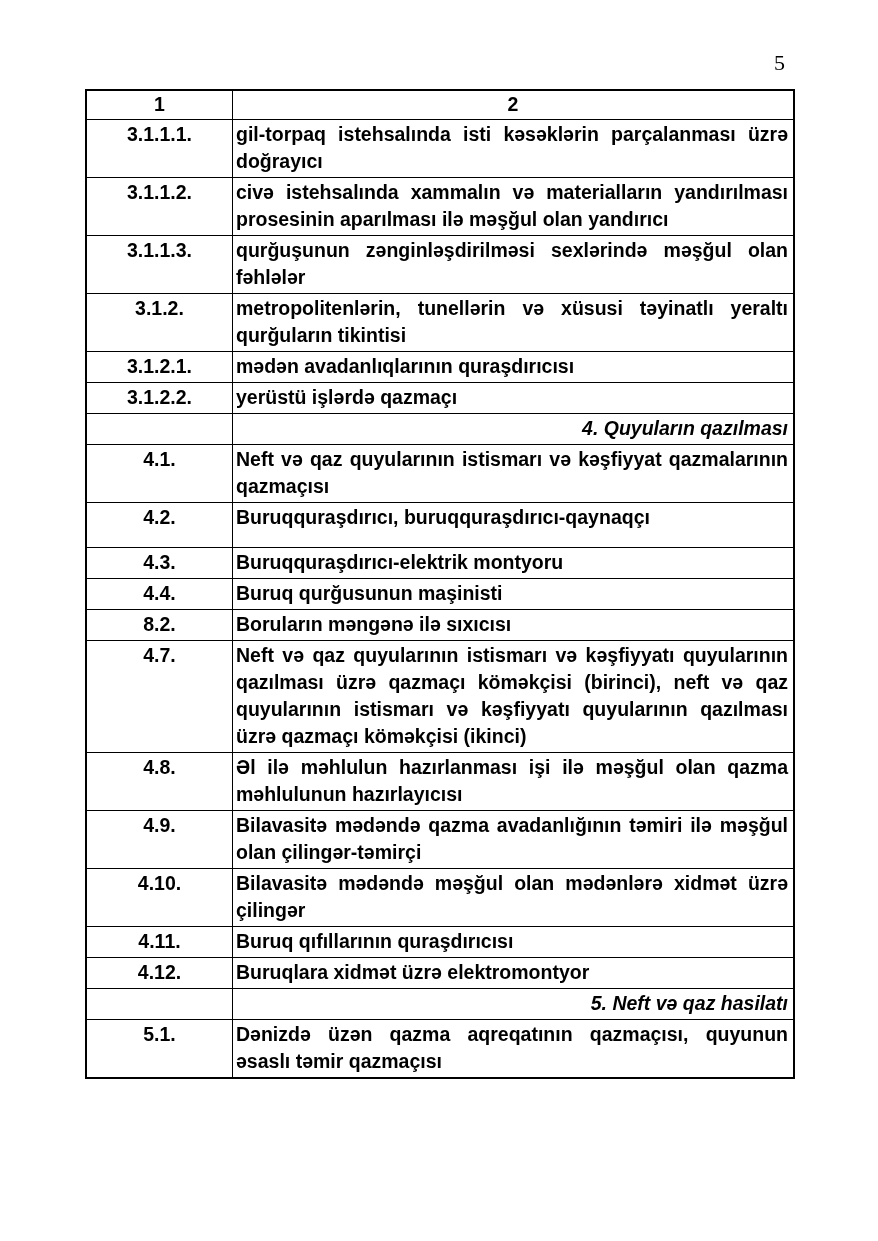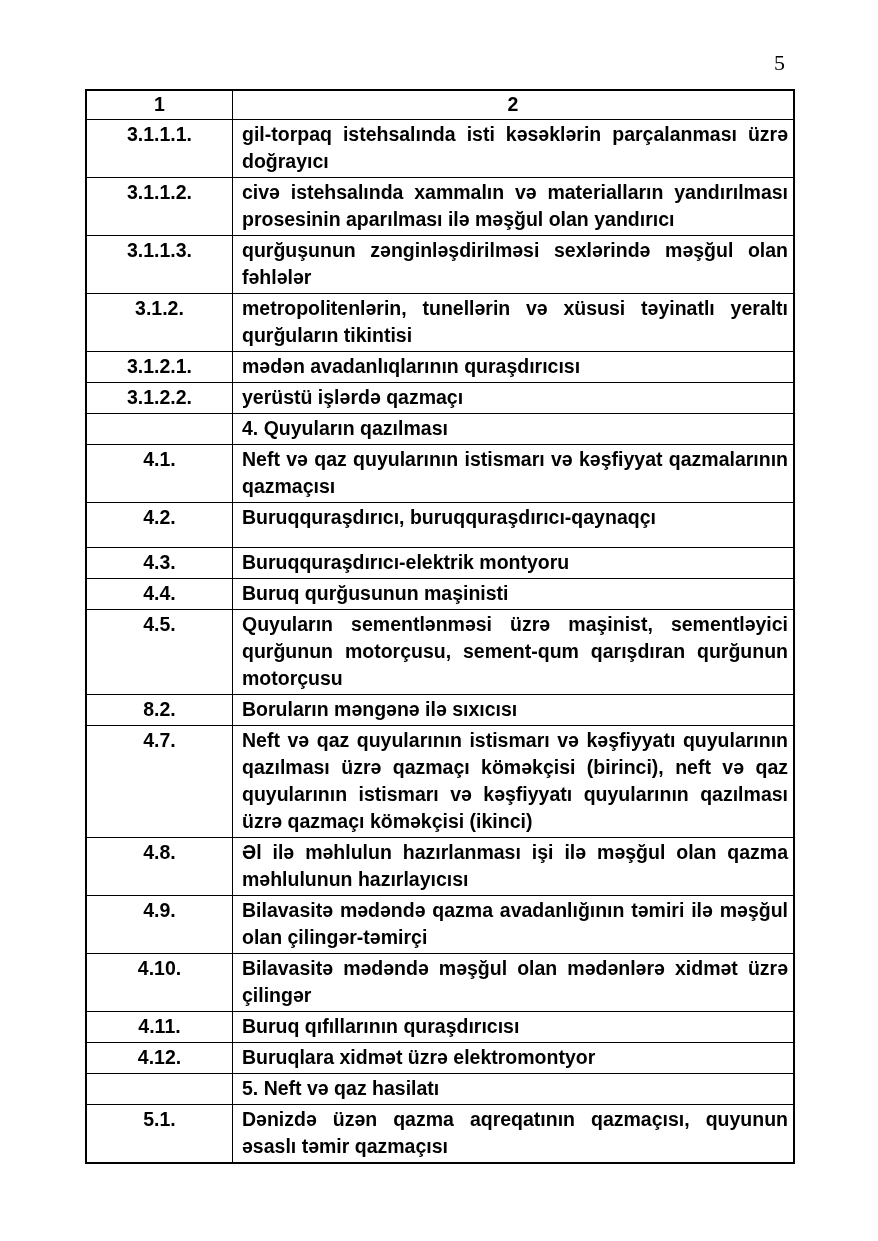--- a/index.html
+++ b/index.html
@@ -42,25 +42,26 @@
     font-weight: bold;
     text-align: center;
     height: 28px;
   }
   .doc-table td.num {
     text-align: center;
     padding-top: 1px;
   }
   .doc-table td.txt {
     text-align: justify;
-    padding: 1px 5px 2px 9px;
+    padding: 1px 5px 2px 3px;
   }
   tr.section-row td.txt {
-    text-align: left;
+    text-align: right;
     font-weight: bold;
+    font-style: italic;
   }
   
   tbody tr:nth-child(9) td  { padding-bottom: 16px; } 
   tbody tr:nth-child(21) td { } 
 </style>
 </head>
 <body>
 
 <div class="page-number">5</div>
 
@@ -120,24 +121,20 @@
   <tr>
     <td class="num">4.3.</td>
     <td class="txt">Buruqquraşdırıcı-elektrik montyoru</td>
   </tr>
 
   <tr>
     <td class="num">4.4.</td>
     <td class="txt">Buruq qurğusunun maşinisti</td>
   </tr>
 
-  <tr>
-    <td class="num">4.5.</td>
-    <td class="txt">Quyuların sementlənməsi üzrə maşinist, sementləyici qurğunun motorçusu, sement-qum qarışdıran qurğunun motorçusu</td>
-  </tr>
 
   <tr>
     <td class="num">8.2.</td>
     <td class="txt">Boruların məngənə ilə sıxıcısı</td>
   </tr>
 
   <tr>
     <td class="num">4.7.</td>
     <td class="txt">Neft və qaz quyularının istismarı və kəşfiyyatı quyularının qazılması üzrə qazmaçı köməkçisi (birinci), neft və qaz quyularının istismarı və kəşfiyyatı quyularının qazılması üzrə qazmaçı köməkçisi (ikinci)</td>
   </tr>

